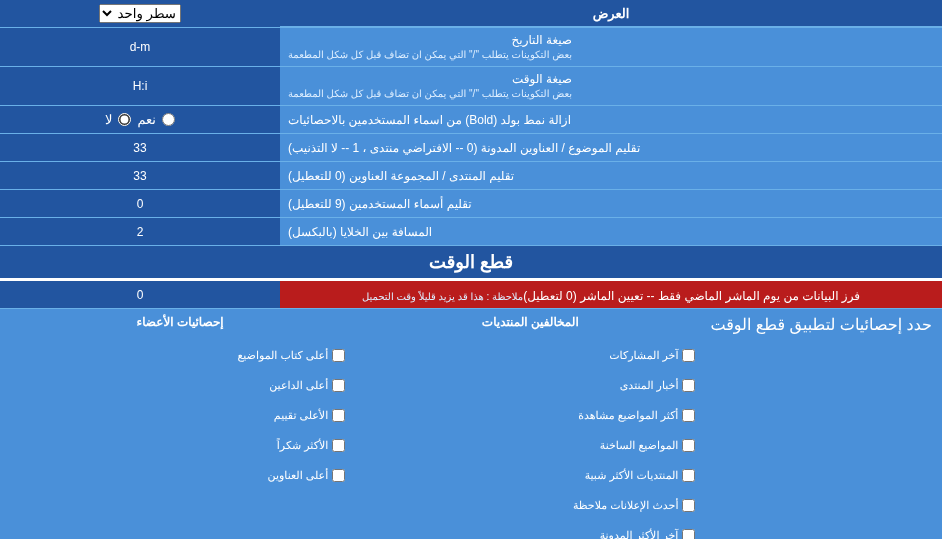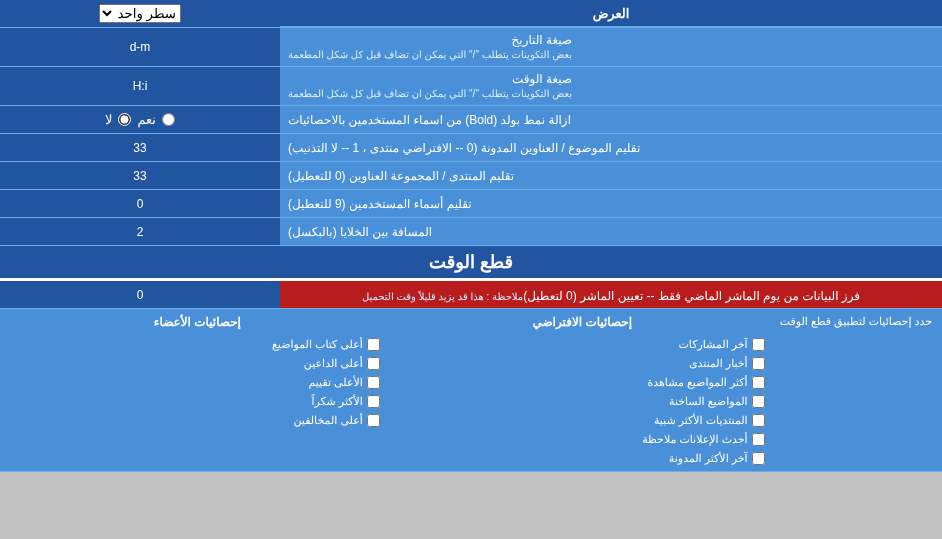--- a/index.html
+++ b/index.html
@@ -102,21 +102,21 @@
     .checkboxes-section .cs-row {
       display: flex;
       justify-content: space-between;
       align-items: flex-start;
       gap: 10px;
     }
     .cb-col {
       flex: 1;
       display: flex;
       flex-direction: column;
-      gap: 6px;
+      gap: 17px;
       padding: 0 5px;
     }
     .cb-col-header {
       color: #fff;
       font-size: 12px;
       font-weight: bold;
       text-align: center;
       margin-bottom: 3px;
     }
     .cb-item {
@@ -248,26 +248,26 @@
       <div><small>ملاحظة : هذا قد يزيد قليلاً وقت التحميل</small></div>
     </div>
     <div class="row-input">
       <input type="text" value="0" style="">
     </div>
   </div>
 
   <div class="checkboxes-section">
     <div class="cs-row">
 
-      <div style="color:#fff; font-size:11px; display:flex; align-items:flex-start; min-width:120px; flex:0 0 auto;">
+      <div style="color:#fff; font-size:16px; display:flex; align-items:flex-start; min-width:120px; flex:0 0 auto;">
         <span>حدد إحصائيات لتطبيق قطع الوقت</span>
       </div>
 
       <div class="cb-col">
-        <div class="cb-col-header">إحصائيات الافتراضي</div>
+        <div class="cb-col-header">المخالفين المنتديات</div>
         <div class="cb-item">
           <input type="checkbox" style="">
           <span>آخر المشاركات</span>
         </div>
         <div class="cb-item">
           <input type="checkbox" style="">
           <span>أخبار المنتدى</span>
         </div>
         <div class="cb-item">
           <input type="checkbox" style="">
@@ -304,19 +304,19 @@
         <div class="cb-item">
           <input type="checkbox" style="">
           <span>الأعلى تقييم</span>
         </div>
         <div class="cb-item">
           <input type="checkbox" style="">
           <span>الأكثر شكراً</span>
         </div>
         <div class="cb-item">
           <input type="checkbox" style="">
-          <span>أعلى المخالفين</span>
+          <span>أعلى العناوين</span>
         </div>
       </div>
     </div>
   </div>
 
 </div>
 
 </body></html>

